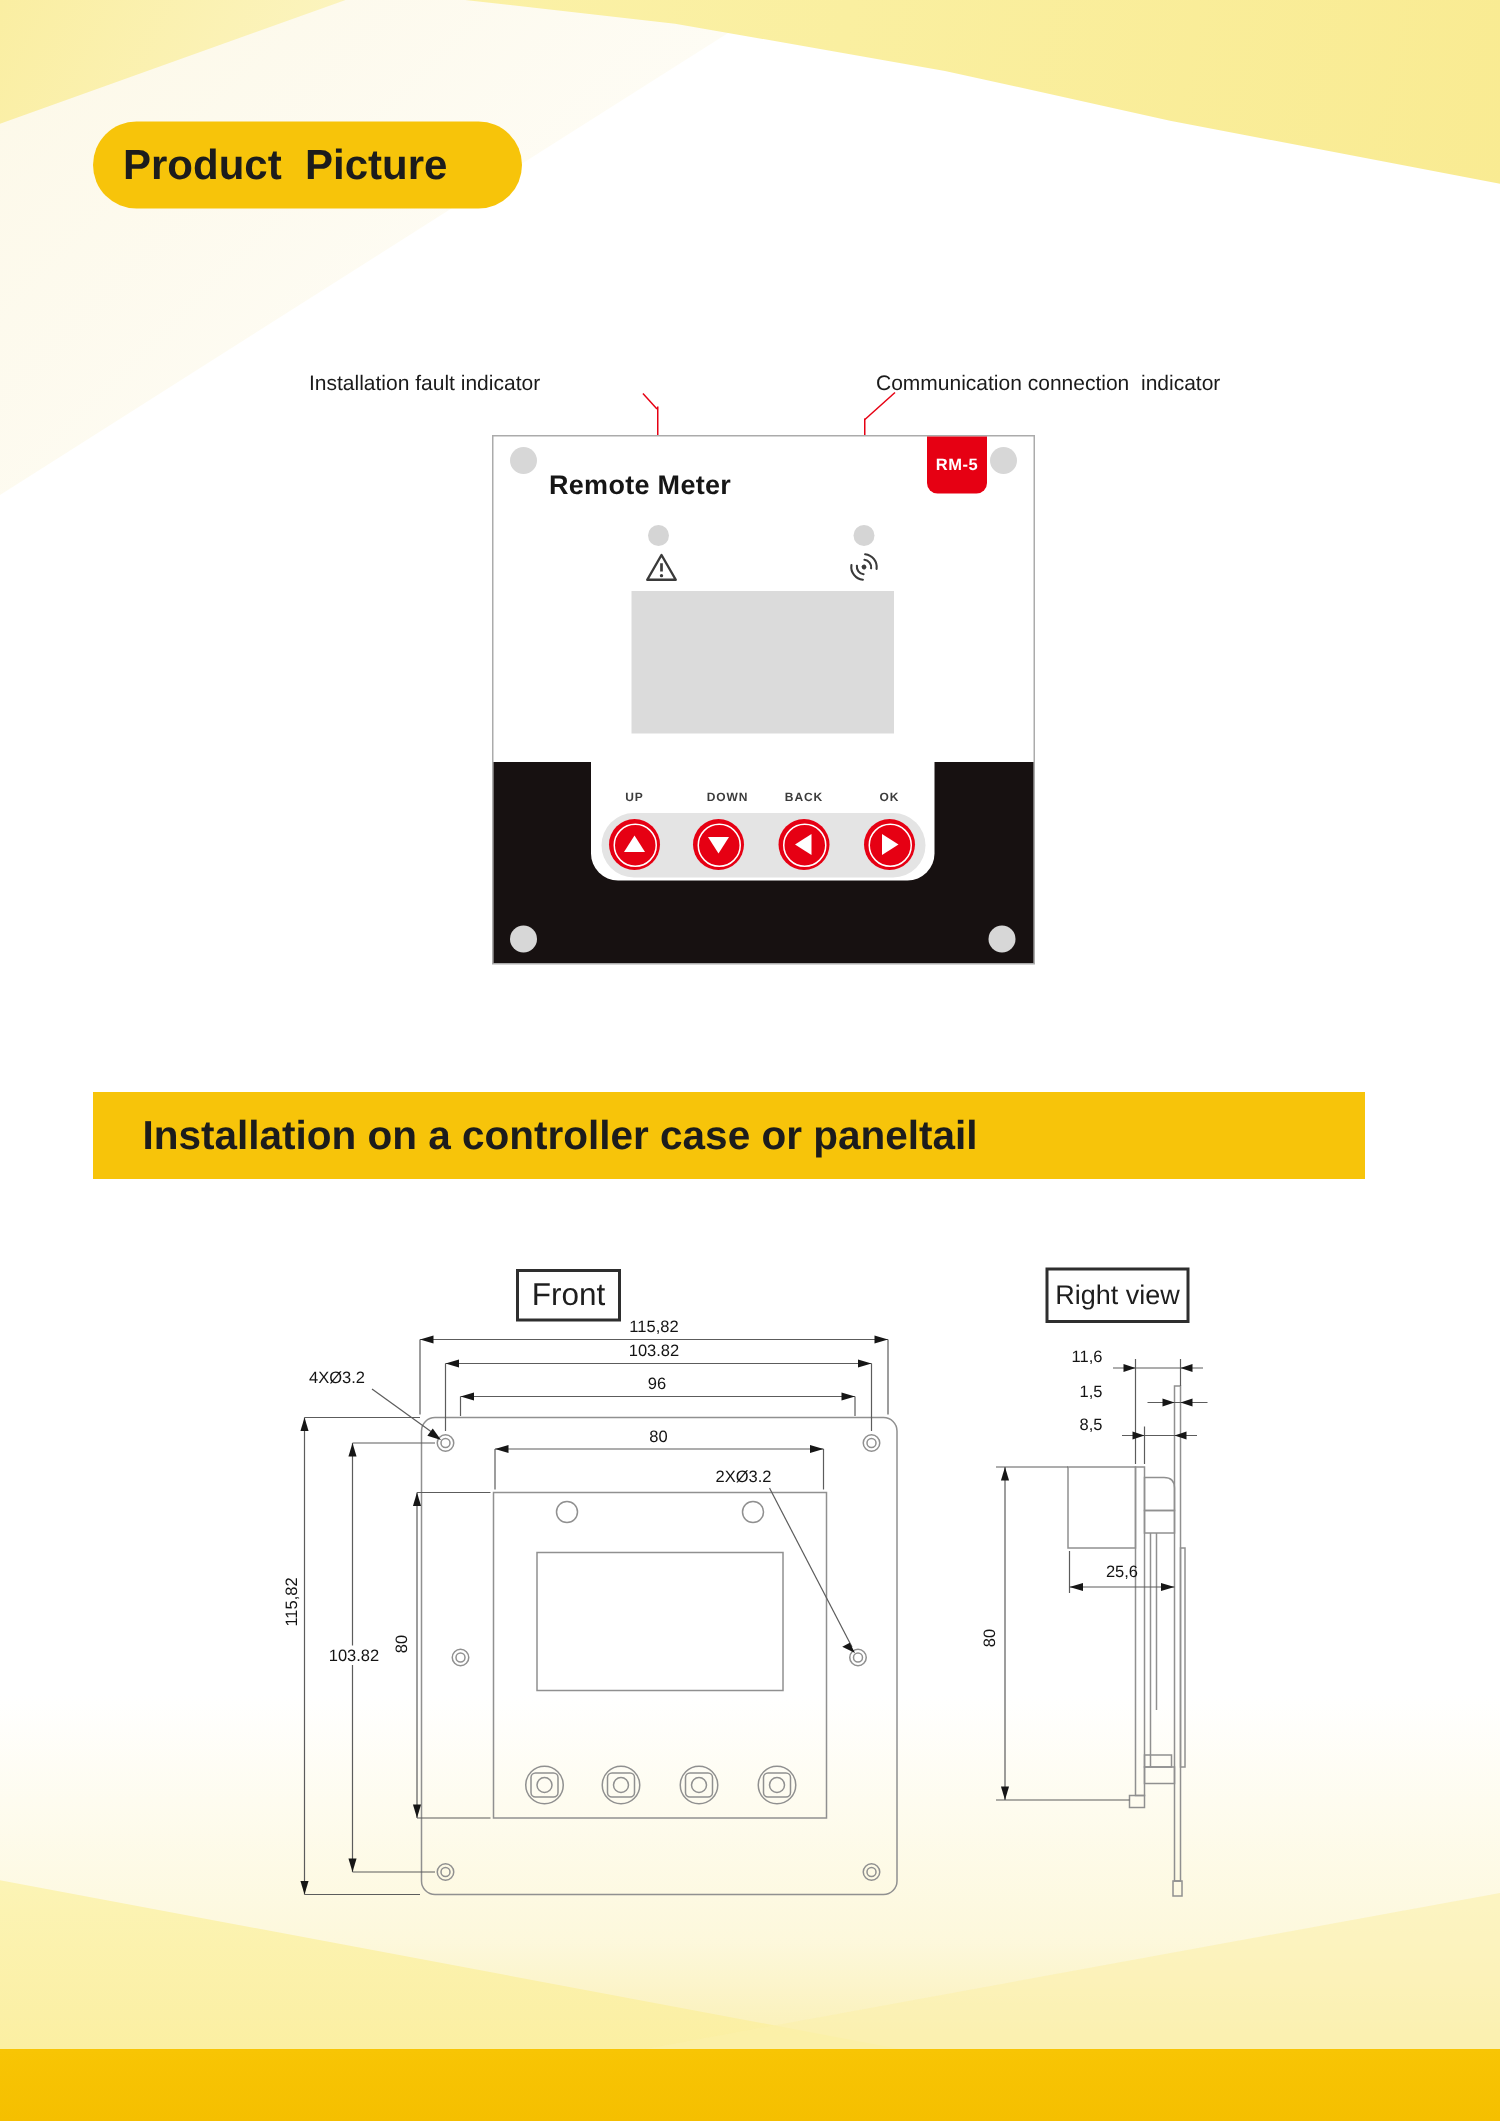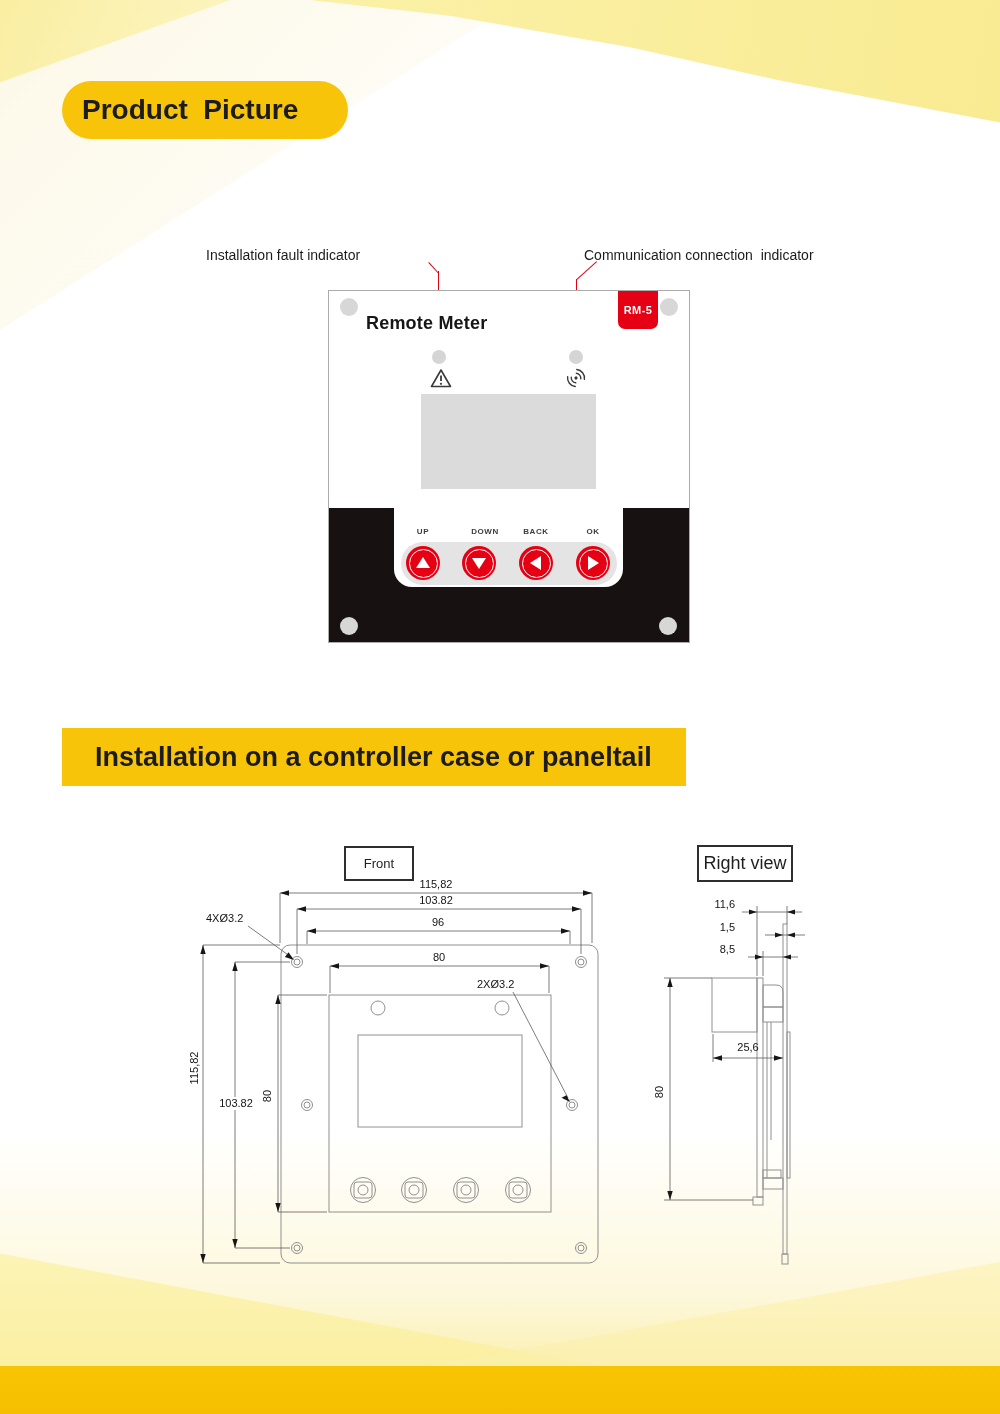--- a/index.html
+++ b/index.html
@@ -22,21 +22,21 @@
     background:linear-gradient(to bottom,#fcf4b6,#fbefa2);
     clip-path:polygon(0 3%,100% 100%,0 100%);}
   .bg-wedge-right{left:430px;top:1262px;width:570px;height:104px;background:#fbf0ac;opacity:.6;
     clip-path:polygon(100% 0,100% 100%,0 100%);}
   .footer-band{left:0;top:1366px;width:1000px;height:48px;background:linear-gradient(#f8c504,#f5bf00);}
 
   
   .banner{background:#f7c40a;color:#1c1c1c;font-weight:bold;white-space:pre;
           display:flex;align-items:center;padding-left:20px;box-sizing:border-box;}
   .banner.product{left:62px;top:81px;width:286px;height:58px;font-size:28px;border-radius:29px;}
-  .banner.install{left:62px;top:728px;width:624px;height:58px;font-size:27px;padding-left:33px;}
+  .banner.install{left:62px;top:728px;width:848px;height:58px;font-size:27px;padding-left:33px;}
 
   
   .ann-label{font-size:14px;color:#1b1b1b;white-space:pre;}
   .leader{background:#e60013;}
   .lv{width:1.3px;}
   .ld{height:1.3px;transform-origin:left top;}
 
   
   .device{left:328px;top:290px;width:362px;height:353px;background:#fff;border:1px solid #ababab;box-sizing:border-box;}
   .screw{width:18px;height:18px;border-radius:50%;background:#d7d7d7;}
@@ -53,21 +53,21 @@
   .rbtn .ring{position:absolute;left:2.5px;top:2.5px;right:2.5px;bottom:2.5px;border:1.6px solid #fff;border-radius:50%;box-sizing:border-box;}
   .tri{position:absolute;width:0;height:0;}
   .tri.up{left:9.5px;top:11px;border-left:7.5px solid transparent;border-right:7.5px solid transparent;border-bottom:11px solid #fff;}
   .tri.down{left:9.5px;top:12px;border-left:7.5px solid transparent;border-right:7.5px solid transparent;border-top:11px solid #fff;}
   .tri.left{left:11px;top:9.5px;border-top:7.5px solid transparent;border-bottom:7.5px solid transparent;border-right:11px solid #fff;}
   .tri.right{left:12px;top:9.5px;border-top:7.5px solid transparent;border-bottom:7.5px solid transparent;border-left:11px solid #fff;}
 
   
   .view-title{border:2px solid #2e2e2e;background:#fff;color:#1e1e1e;
               display:flex;align-items:center;justify-content:center;}
-  .view-title.front{left:344px;top:846px;width:66px;height:31px;font-size:13px;}
+  .view-title.front{left:344px;top:846px;width:66px;height:31px;font-size:21px;}
   .view-title.right{left:697px;top:845px;width:92px;height:33px;font-size:18px;}
 
   svg text{font-family:"Liberation Sans",sans-serif;font-size:11px;fill:#141414;}
   .geo{stroke:#909090;stroke-width:1;fill:none;}
   .dim{stroke:#5c5c5c;stroke-width:.8;fill:none;}
   .arr{fill:#161616;stroke:none;}
 </style>
 </head>
 <body>
 

